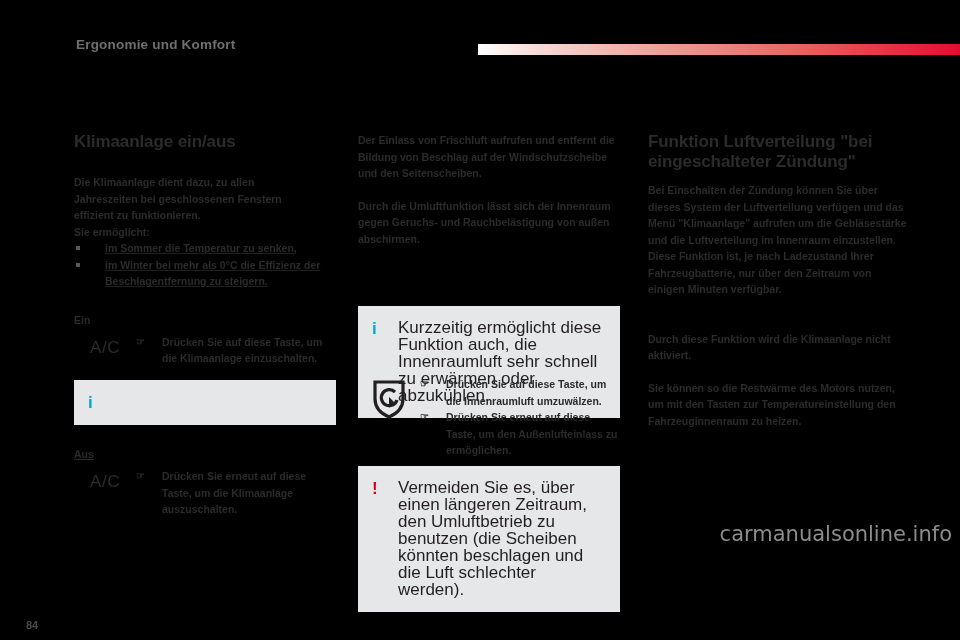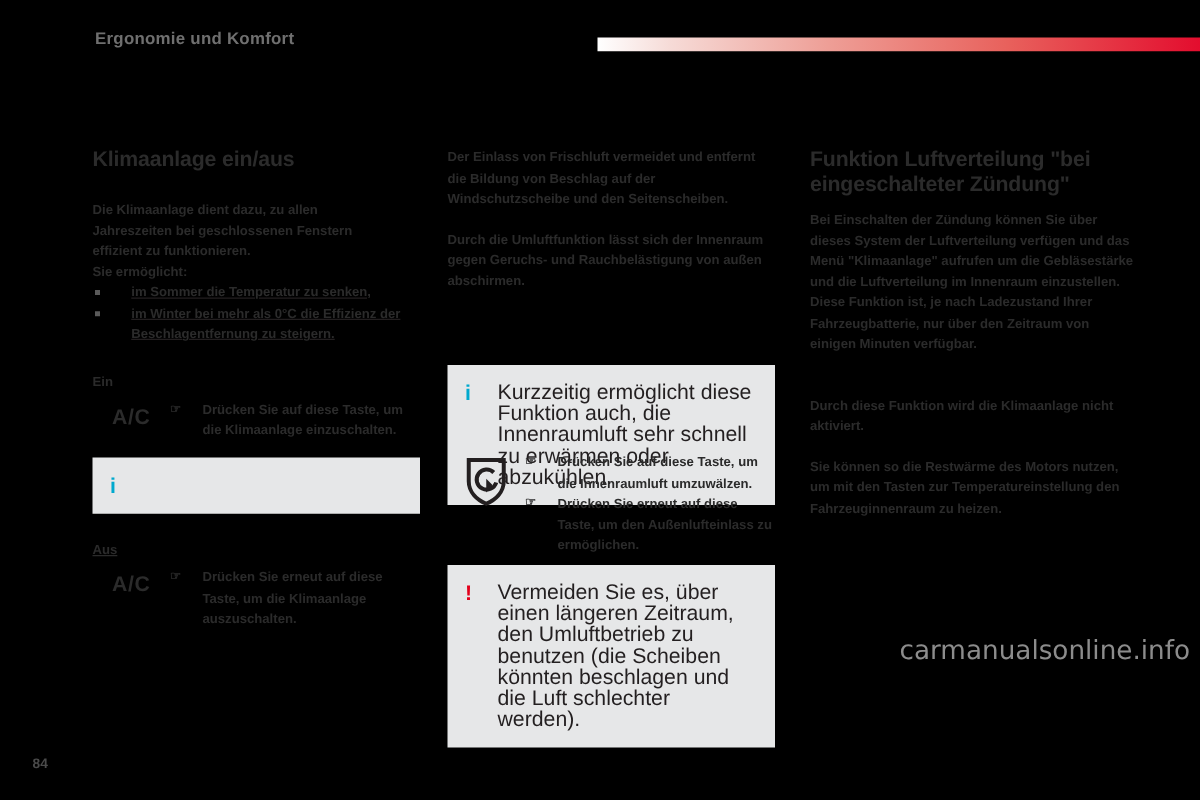--- a/index.html
+++ b/index.html
@@ -10,21 +10,21 @@
   body {
     width: 960px;
     height: 640px;
     overflow: hidden;
     font-family: "Liberation Sans", sans-serif;
     position: relative;
     color: #231f20;
   }
   .page {
     position: absolute;
-    left: 0; top: 0;
+    left: 0; top: 14px;
     width: 960px;
     height: 540px;
     background: #000000;
   }
 
   
   .header-title {
     position: absolute;
     left: 76px;
     top: 23px;
@@ -113,21 +113,21 @@
     margin-top: 6px;
   }
   .action-icon {
     width: 62px;
     flex: 0 0 62px;
     text-align: center;
     padding-top: 4px;
   }
   .ac-glyph {
     font-size: 17px;
-    font-weight: 700;
+    font-weight: 400;
     letter-spacing: 0.5px;
     color: #2b2b2b;
     font-family: "Liberation Sans", sans-serif;
   }
   .action-list {
     flex: 1 1 auto;
     margin: 0;
     padding: 0;
     list-style: none;
   }
@@ -282,21 +282,21 @@
       <ul class="action-list">
         <li>
           <span class="arrow">☞</span>
           <span>Drücken Sie erneut auf diese Taste, um die Klimaanlage auszuschalten.</span>
         </li>
       </ul>
     </div>
   </div>
 
   <div class="col col-2">
-    <p class="body" style="margin-top:0;">Der Einlass von Frischluft vermeidet und entfernt die Bildung von Beschlag auf der Windschutzscheibe und den Seitenscheiben.</p>
+    <p class="body" style="margin-top:0;">Der Einlass von Frischluft aufrufen und entfernt die Bildung von Beschlag auf der Windschutzscheibe und den Seitenscheiben.</p>
     <p class="body">Durch die Umluftfunktion lässt sich der Innenraum gegen Geruchs- und Rauchbelästigung von außen abschirmen.</p>
   </div>
 
   <div class="callout box-info-2">
     <div class="cal-icon info">i</div>
     <div class="cal-text">Kurzzeitig ermöglicht diese Funktion auch, die Innenraumluft sehr schnell zu erwärmen oder abzukühlen.</div>
   </div>
 
   <div class="recirc-row">
     <div class="recirc-icon">

